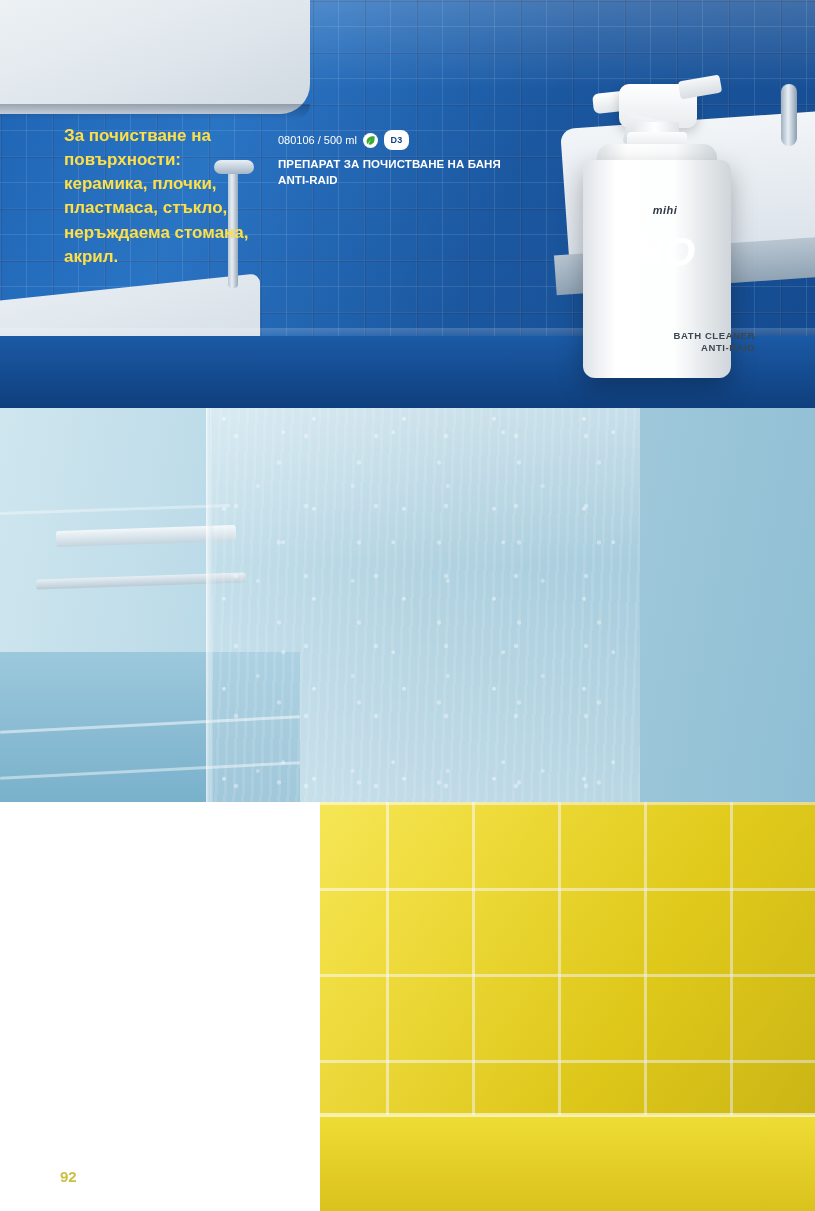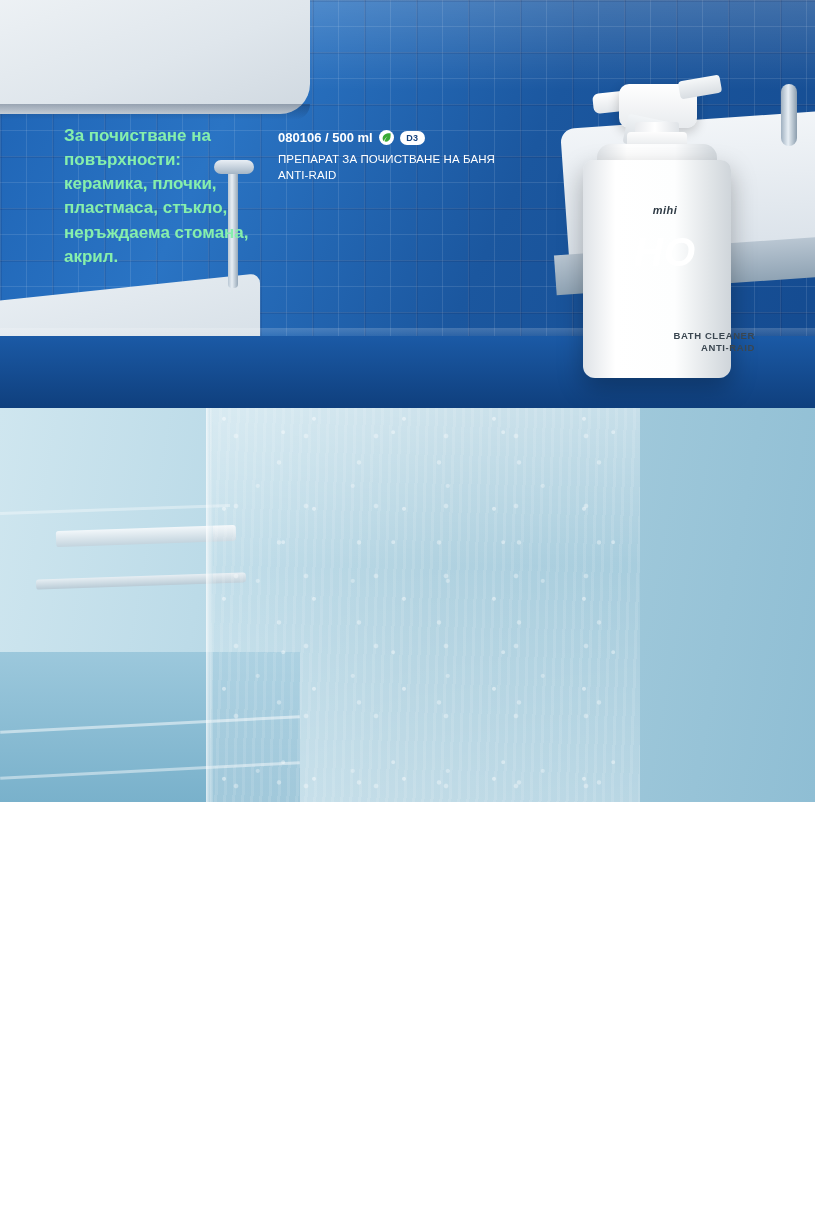--- a/index.html
+++ b/index.html
@@ -331,63 +331,63 @@
   .b1 .home  { top: 186px; font-size: 40px; color: #ffffff; font-style: italic; }
   .b1 .sub   { top: 282px; font-size: 9.5px; }
 
   
   .lead-text {
     position: absolute;
     left: 64px; top: 124px;
     width: 190px;
     font-size: 17px;
     line-height: 1.42;
-    color: #86efac;
+    color: #fde047;
     font-weight: 600;
   }
 
   .meta {
     position: absolute;
   }
   .meta-line1 {
     display: flex;
     align-items: center;
     gap: 6px;
     margin-bottom: 7px;
   }
   .meta-code {
-    font-size: 13px;
-    font-weight: 700;
+    font-size: 11px;
+    font-weight: 400;
     text-align: right;
   }
   .badge-leaf {
     width: 15px; height: 15px;
     border-radius: 50%;
     background: #ffffff;
     display: inline-flex;
     align-items: center;
     justify-content: center;
   }
   .badge-leaf svg { display: block; }
   .badge-d3 {
-    min-width: 19px; height: 14px;
+    min-width: 19px; height: 20px;
     border-radius: 8px;
     background: #ffffff;
     color: #0f3d77;
     font-size: 9px;
     font-weight: 700;
     display: inline-flex;
     align-items: center;
     justify-content: center;
     padding: 0 3px;
     letter-spacing: .2px;
   }
   .meta-title {
     font-size: 11.5px;
-    font-weight: 400;
+    font-weight: 700;
     line-height: 1.38;
     letter-spacing: .1px;
   }
 
   .meta-white { color: #ffffff; }
   .meta-white .badge-d3 { background:#ffffff; color:#14427f; }
 
   .meta1 { left: 278px; top: 130px; width: 230px; }
 
   .page-number {
@@ -460,14 +460,24 @@
     <div class="p2-floorline2"></div>
     <div class="p2-wallline"></div>
     <div class="p2-frame"></div>
     <div class="p2-frame2"></div>
     <div class="p2-glass"></div>
     <div class="p2-glass-edge"></div>
     <div class="p2-drops"></div>
 
   </div>
 
+  <div class="panel3">
+    <div class="p3-bg"></div>
+    <div class="p3-tiles"></div>
+    <div class="p3-tiles-shade"></div>
+    <div class="p3-floor"></div>
+    <div class="p3-floorline"></div>
+    <div class="p3-white"></div>
+
+    <div class="page-number">92</div>
+  </div>
 
 </div>
 
 </body></html>

